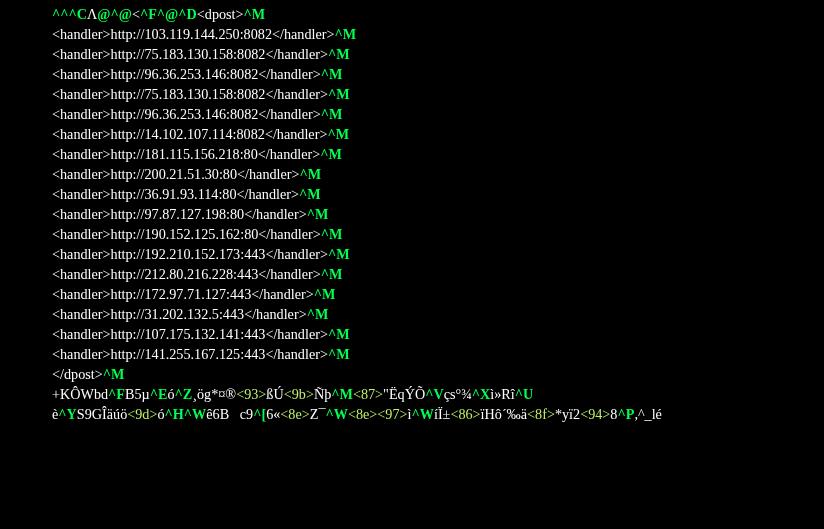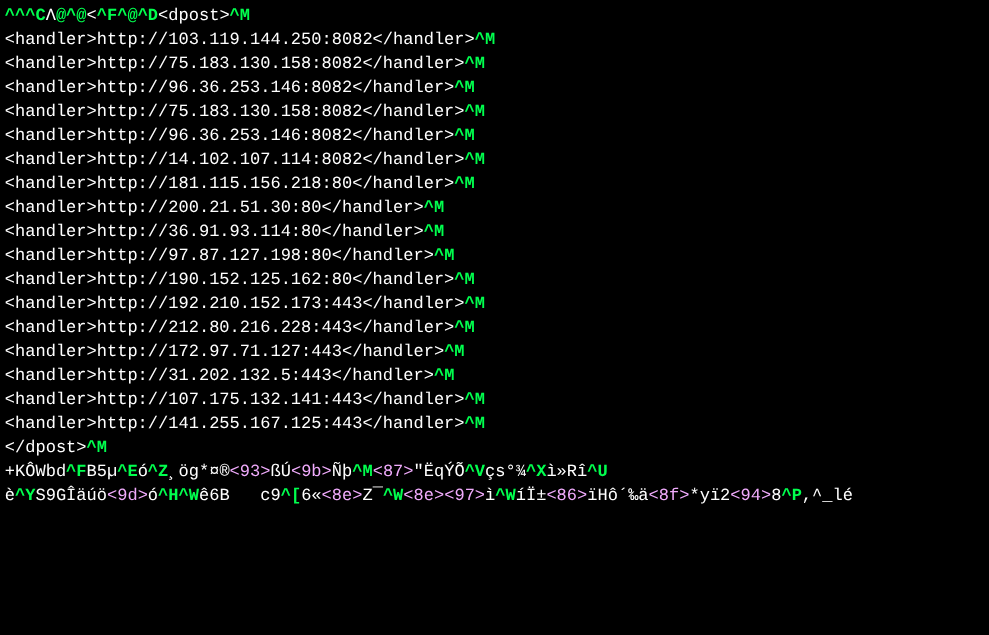--- a/index.html
+++ b/index.html
@@ -4,28 +4,29 @@
 <style>
   html, body {
     margin: 0;
     padding: 0;
     background: #000;
     width: 824px;
     height: 529px;
     overflow: hidden;
   }
   .terminal {
-    font-family: Liberation Mono, monospace;
+    font-family: Liberation Serif, serif;
     font-size: 14.2px;
     line-height: 20px;
     white-space: pre;
     padding: 4px 4px;
     color: #fff;
     letter-spacing: 0px;
+    margin-left: 48px;
   }
   .w  { color: #ffffff; }
   .g  { color: #00ff4e; font-weight: bold; }
-  .r  { color: #f0abfc; }
+  .r  { color: #bef264; }
 </style>
 </head>
 <body>
 
 <div class="terminal" id="term"><div><span class="g">^^^C</span><span class="w">Ʌ</span><span class="g">@^@</span><span class="w">&lt;</span><span class="g">^F^@^D</span><span class="w">&lt;dpost&gt;</span><span class="g">^M</span></div><div><span class="w">&lt;handler&gt;http://103.119.144.250:8082&lt;/handler&gt;</span><span class="g">^M</span></div><div><span class="w">&lt;handler&gt;http://75.183.130.158:8082&lt;/handler&gt;</span><span class="g">^M</span></div><div><span class="w">&lt;handler&gt;http://96.36.253.146:8082&lt;/handler&gt;</span><span class="g">^M</span></div><div><span class="w">&lt;handler&gt;http://75.183.130.158:8082&lt;/handler&gt;</span><span class="g">^M</span></div><div><span class="w">&lt;handler&gt;http://96.36.253.146:8082&lt;/handler&gt;</span><span class="g">^M</span></div><div><span class="w">&lt;handler&gt;http://14.102.107.114:8082&lt;/handler&gt;</span><span class="g">^M</span></div><div><span class="w">&lt;handler&gt;http://181.115.156.218:80&lt;/handler&gt;</span><span class="g">^M</span></div><div><span class="w">&lt;handler&gt;http://200.21.51.30:80&lt;/handler&gt;</span><span class="g">^M</span></div><div><span class="w">&lt;handler&gt;http://36.91.93.114:80&lt;/handler&gt;</span><span class="g">^M</span></div><div><span class="w">&lt;handler&gt;http://97.87.127.198:80&lt;/handler&gt;</span><span class="g">^M</span></div><div><span class="w">&lt;handler&gt;http://190.152.125.162:80&lt;/handler&gt;</span><span class="g">^M</span></div><div><span class="w">&lt;handler&gt;http://192.210.152.173:443&lt;/handler&gt;</span><span class="g">^M</span></div><div><span class="w">&lt;handler&gt;http://212.80.216.228:443&lt;/handler&gt;</span><span class="g">^M</span></div><div><span class="w">&lt;handler&gt;http://172.97.71.127:443&lt;/handler&gt;</span><span class="g">^M</span></div><div><span class="w">&lt;handler&gt;http://31.202.132.5:443&lt;/handler&gt;</span><span class="g">^M</span></div><div><span class="w">&lt;handler&gt;http://107.175.132.141:443&lt;/handler&gt;</span><span class="g">^M</span></div><div><span class="w">&lt;handler&gt;http://141.255.167.125:443&lt;/handler&gt;</span><span class="g">^M</span></div><div><span class="w">&lt;/dpost&gt;</span><span class="g">^M</span></div><div><span class="w">+KÔWbd</span><span class="g">^F</span><span class="w">B5µ</span><span class="g">^E</span><span class="w">ó</span><span class="g">^Z</span><span class="w">¸ög*¤®</span><span class="r">&lt;93&gt;</span><span class="w">ßÚ</span><span class="r">&lt;9b&gt;</span><span class="w">Ñþ</span><span class="g">^M</span><span class="r">&lt;87&gt;</span><span class="w">"ËqÝÕ</span><span class="g">^V</span><span class="w">çs°¾</span><span class="g">^X</span><span class="w">ì»Rî</span><span class="g">^U</span></div><div><span class="w">è</span><span class="g">^Y</span><span class="w">S9GÎäúö</span><span class="r">&lt;9d&gt;</span><span class="w">ó</span><span class="g">^H^W</span><span class="w">ê6B   c9</span><span class="g">^[</span><span class="w">6«</span><span class="r">&lt;8e&gt;</span><span class="w">Z¯</span><span class="g">^W</span><span class="r">&lt;8e&gt;</span><span class="r">&lt;97&gt;</span><span class="w">ì</span><span class="g">^W</span><span class="w">íÏ±</span><span class="r">&lt;86&gt;</span><span class="w">ïHô´‰ä</span><span class="r">&lt;8f&gt;</span><span class="w">*yï2</span><span class="r">&lt;94&gt;</span><span class="w">8</span><span class="g">^P</span><span class="w">,^_lé</span></div></div>
 
 </body></html>

